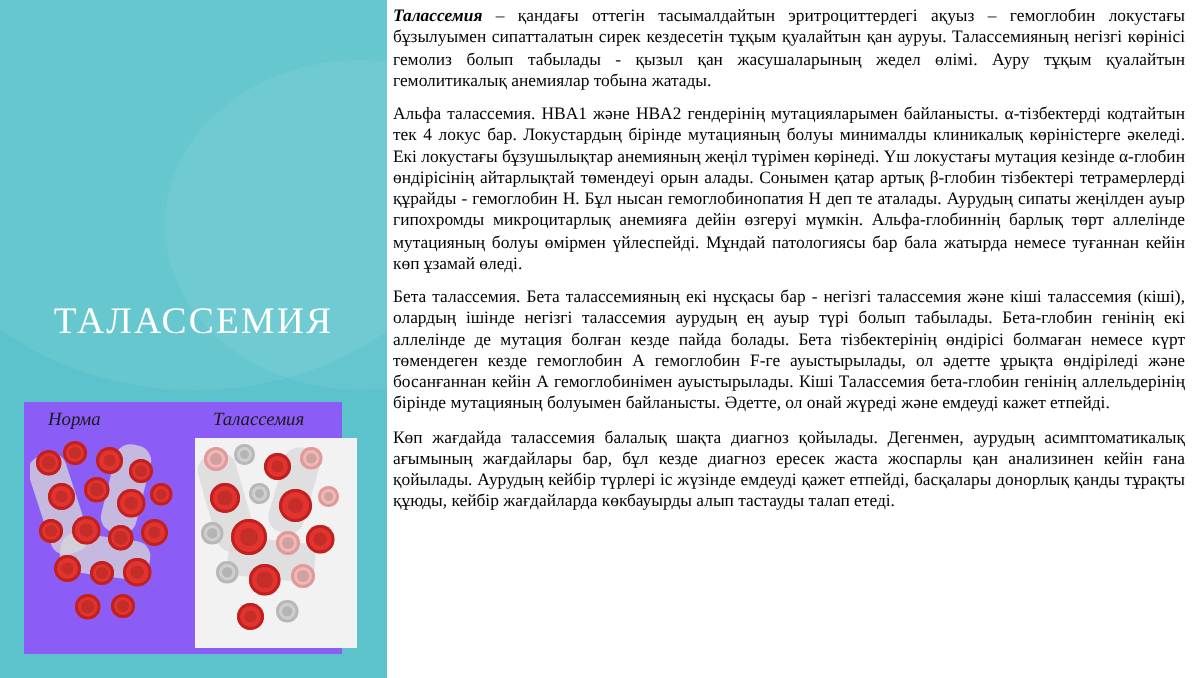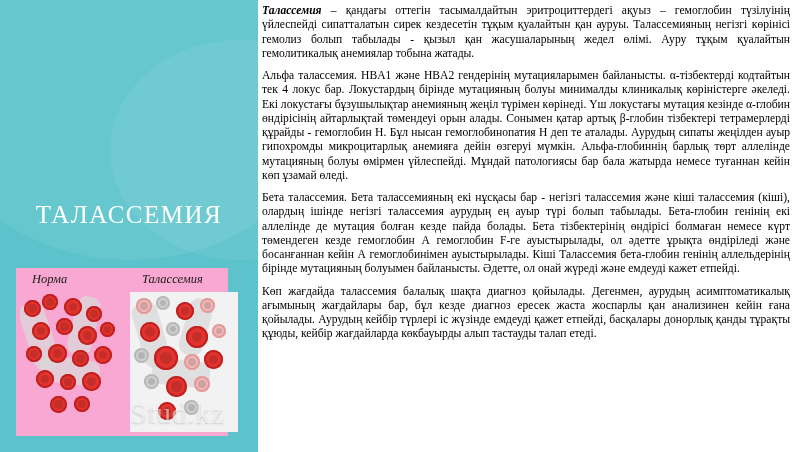--- a/index.html
+++ b/index.html
@@ -62,21 +62,21 @@
     line-height: 1.05;
   }
 
   
   .illustration {
     position: absolute;
     left: 16px;
     top: 268px;
     width: 212px;
     height: 168px;
-    background: #f9a8d4;
+    background: #8b5cf6;
   }
   .ill-label {
     position: absolute;
     top: 4px;
     font-family: "Liberation Serif", serif;
     font-style: italic;
     font-size: 12.5px;
     color: #1a1a1a;
   }
   .ill-label.left  { left: 16px; }
@@ -221,25 +221,24 @@
       <div class="rbc pale" style="left:54px; top:62px; width:16px; height:16px;"></div>
       <div class="rbc" style="left:74px; top:58px; width:19px; height:19px;"></div>
       <div class="rbc dim" style="left:14px; top:82px; width:15px; height:15px;"></div>
       <div class="rbc" style="left:36px; top:84px; width:21px; height:21px;"></div>
       <div class="rbc pale" style="left:64px; top:84px; width:16px; height:16px;"></div>
       <div class="rbc" style="left:28px; top:110px; width:18px; height:18px;"></div>
       <div class="rbc dim" style="left:54px; top:108px; width:15px; height:15px;"></div>
     </div>
   </div>
 
-  <div class="watermark">Stud.kz</div>
 
   <div class="content">
     <p class="para">
-      <span class="lead-term">Талассемия</span><span> – қандағы оттегін тасымалдайтын эритроциттердегі ақуыз – гемоглобин түзілуінің үйлеспейді сипатталатын сирек кездесетін тұқым қуалайтын қан ауруы. Талассемияның негізгі көрінісі гемолиз болып табылады - қызыл қан жасушаларының жедел өлімі. Ауру тұқым қуалайтын гемолитикалық анемиялар тобына жатады.</span>
+      <span class="lead-term">Талассемия</span><span> – қандағы оттегін тасымалдайтын эритроциттердегі ақуыз – гемоглобин локустағы бұзылуымен сипатталатын сирек кездесетін тұқым қуалайтын қан ауруы. Талассемияның негізгі көрінісі гемолиз болып табылады - қызыл қан жасушаларының жедел өлімі. Ауру тұқым қуалайтын гемолитикалық анемиялар тобына жатады.</span>
     </p>
     <p class="para">
       <span class="head-term">Альфа талассемия.</span><span> HBA1 және HBA2 гендерінің мутацияларымен байланысты. α-тізбектерді кодтайтын тек 4 локус бар. Локустардың бірінде мутацияның болуы минималды клиникалық көріністерге әкеледі. Екі локустағы бұзушылықтар анемияның жеңіл түрімен көрінеді. Үш локустағы мутация кезінде α-глобин өндірісінің айтарлықтай төмендеуі орын алады. Сонымен қатар артық β-глобин тізбектері тетрамерлерді құрайды - гемоглобин Н. Бұл нысан гемоглобинопатия Н деп те аталады. Аурудың сипаты жеңілден ауыр гипохромды микроцитарлық анемияға дейін өзгеруі мүмкін. Альфа-глобиннің барлық төрт аллелінде мутацияның болуы өмірмен үйлеспейді. Мұндай патологиясы бар бала жатырда немесе туғаннан кейін көп ұзамай өледі.</span>
     </p>
     <p class="para">
       <span class="head-term">Бета талассемия</span><span>. Бета талассемияның екі нұсқасы бар - негізгі талассемия және кіші талассемия (кіші), олардың ішінде негізгі талассемия аурудың ең ауыр түрі болып табылады. Бета-глобин генінің екі аллелінде де мутация болған кезде пайда болады. Бета тізбектерінің өндірісі болмаған немесе күрт төмендеген кезде гемоглобин А гемоглобин F-ге ауыстырылады, ол әдетте ұрықта өндіріледі және босанғаннан кейін А гемоглобинімен ауыстырылады. Кіші Талассемия бета-глобин генінің аллельдерінің бірінде мутацияның болуымен байланысты. Әдетте, ол онай жүреді және емдеуді кажет етпейді.</span>
     </p>
     <p class="para">
       <span>Көп жағдайда талассемия балалық шақта диагноз қойылады. Дегенмен, аурудың асимптоматикалық ағымының жағдайлары бар, бұл кезде диагноз ересек жаста жоспарлы қан анализинен кейін ғана қойылады. Аурудың кейбір түрлері іс жүзінде емдеуді қажет етпейді, басқалары донорлық қанды тұрақты құюды, кейбір жағдайларда көкбауырды алып тастауды талап етеді.</span>
     </p>

